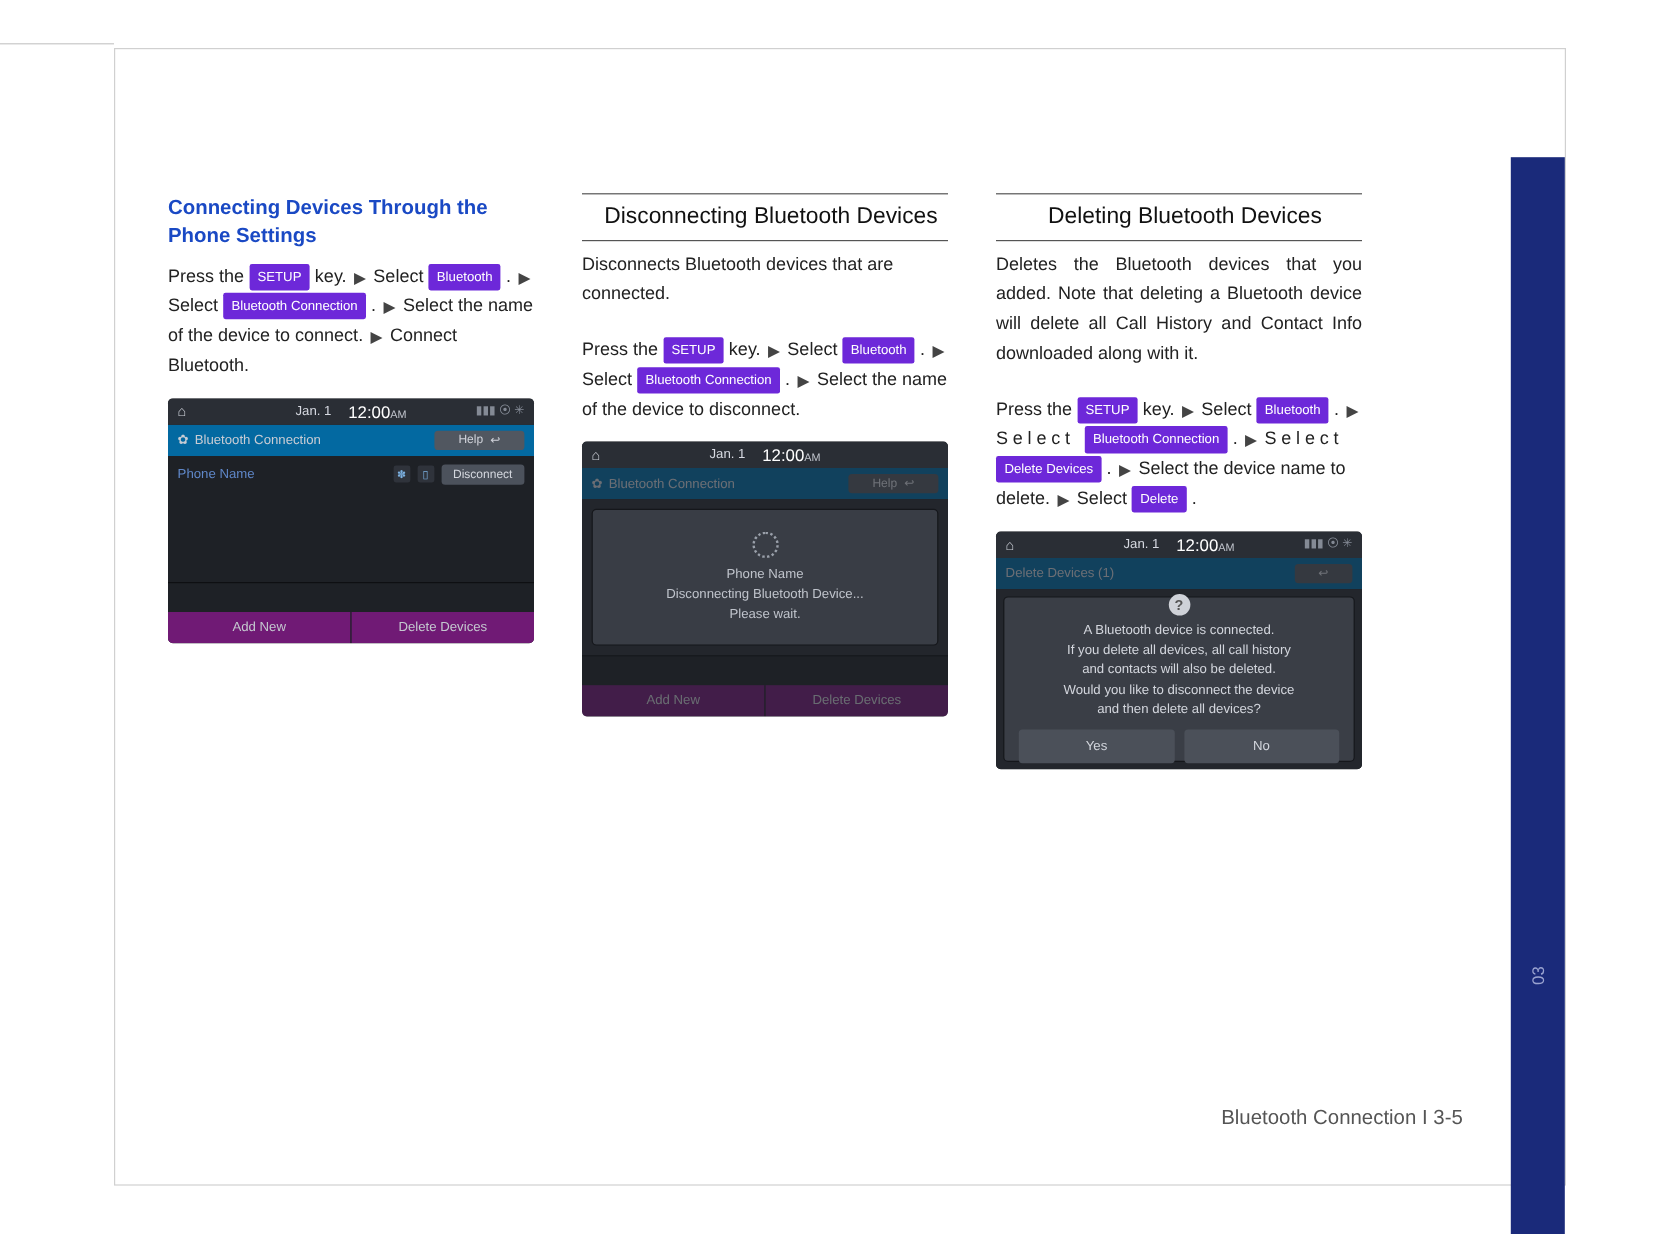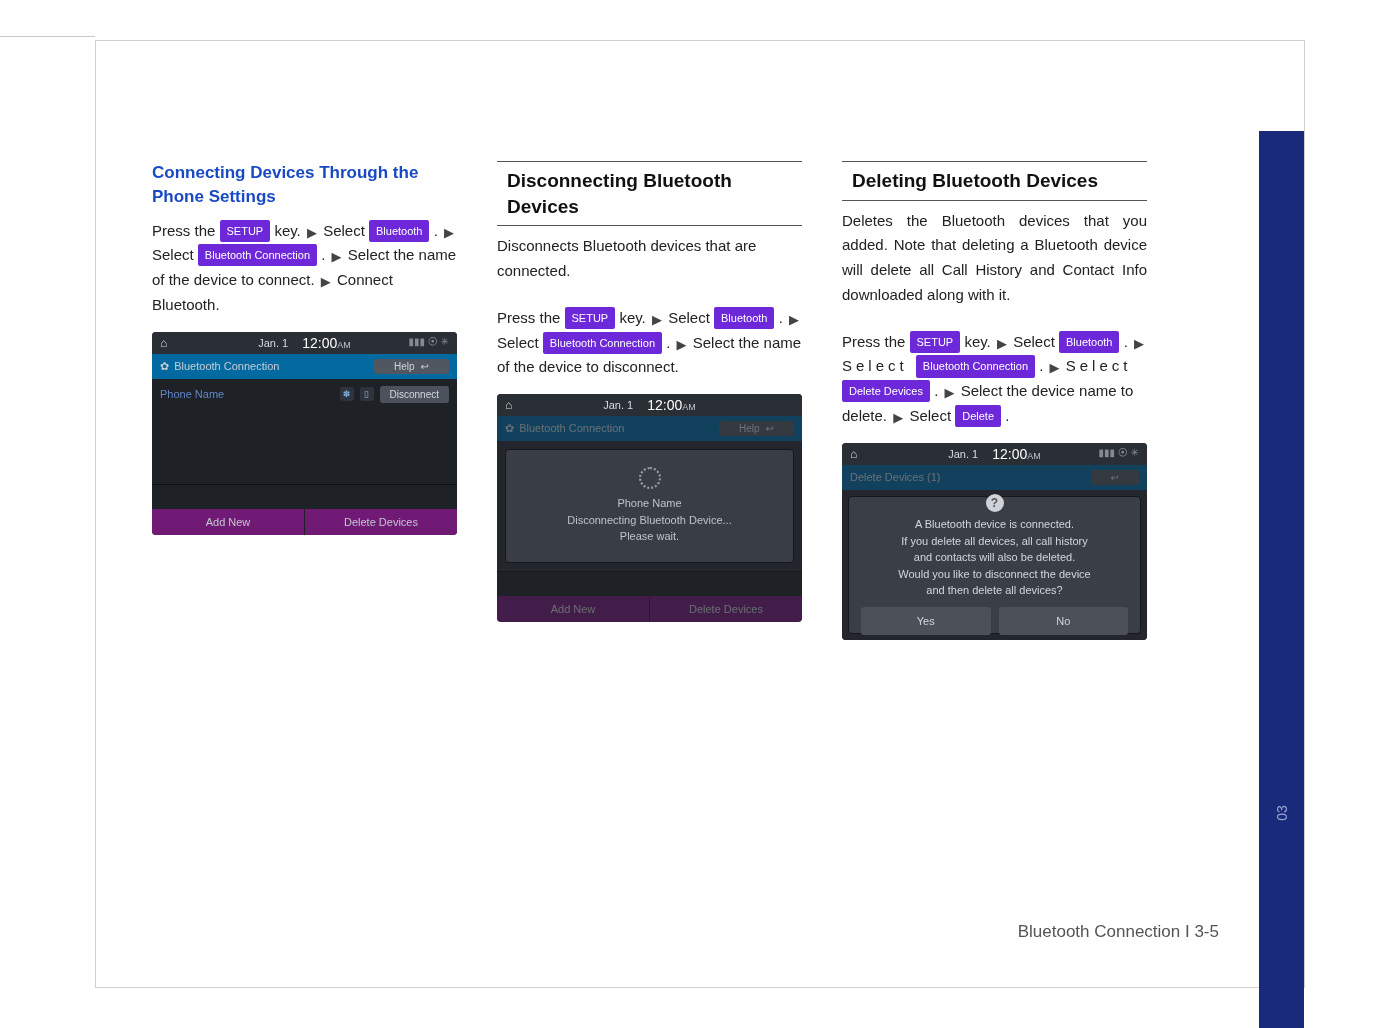--- a/index.html
+++ b/index.html
@@ -30,44 +30,45 @@
   .side-tab .num {
     position: absolute;
     bottom: 210px;
     left: 50%;
     transform: translateX(-50%) rotate(-90deg);
     color: #9aa3d0;
     font-size: 14px;
   }
   .content {
     position: absolute;
-    left: 56px;
+    left: 44px;
     top: 120px;
     width: 1070px;
     display: flex;
     gap: 40px;
   }
   .col { width: 305px; }
   .h-blue {
     color: #1a49c4;
     font-weight: bold;
     font-size: 17px;
     line-height: 1.4;
     margin-bottom: 10px;
   }
   .h-black-box {
     border-top: 1px solid #555;
     border-bottom: 1px solid #555;
     padding: 6px 0 6px 10px;
   }
   .h-black {
     color: #111;
-    font-weight: bold;
+    font-weight: normal;
     font-size: 19px;
     line-height: 1.35;
+    text-align: center;
   }
   .body {
     color: #222;
     font-size: 15px;
     line-height: 1.65;
     margin-top: 8px;
   }
   .step { margin-top: 10px; }
   .kbd {
     display: inline-block;

